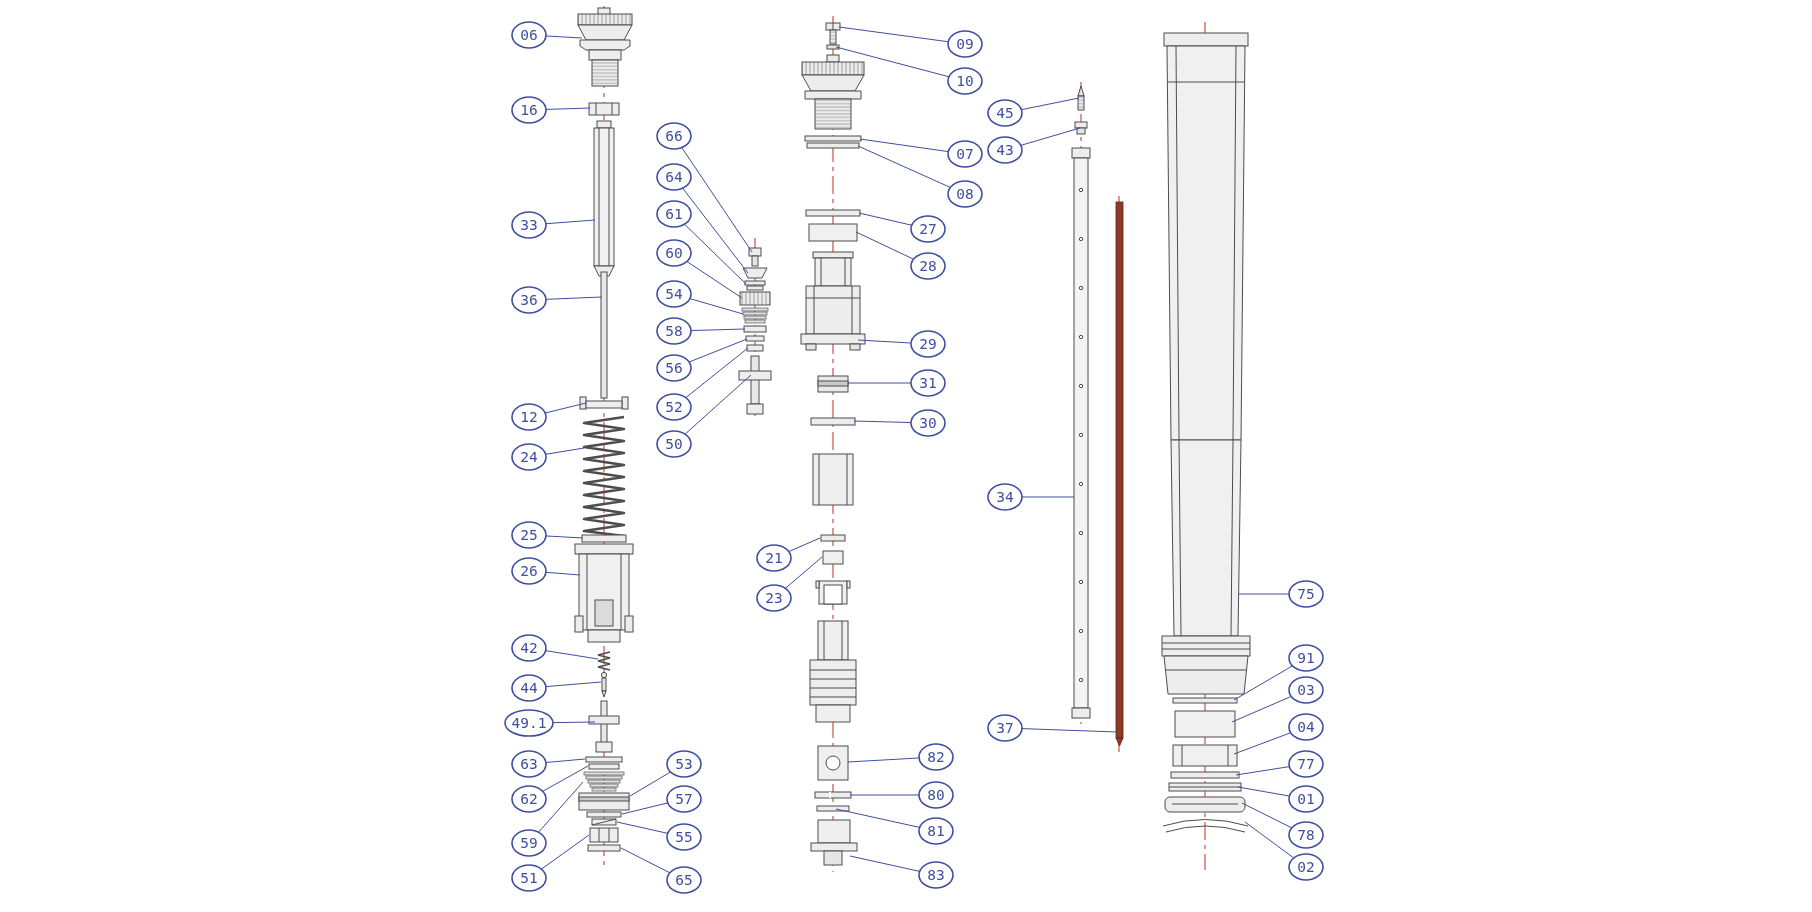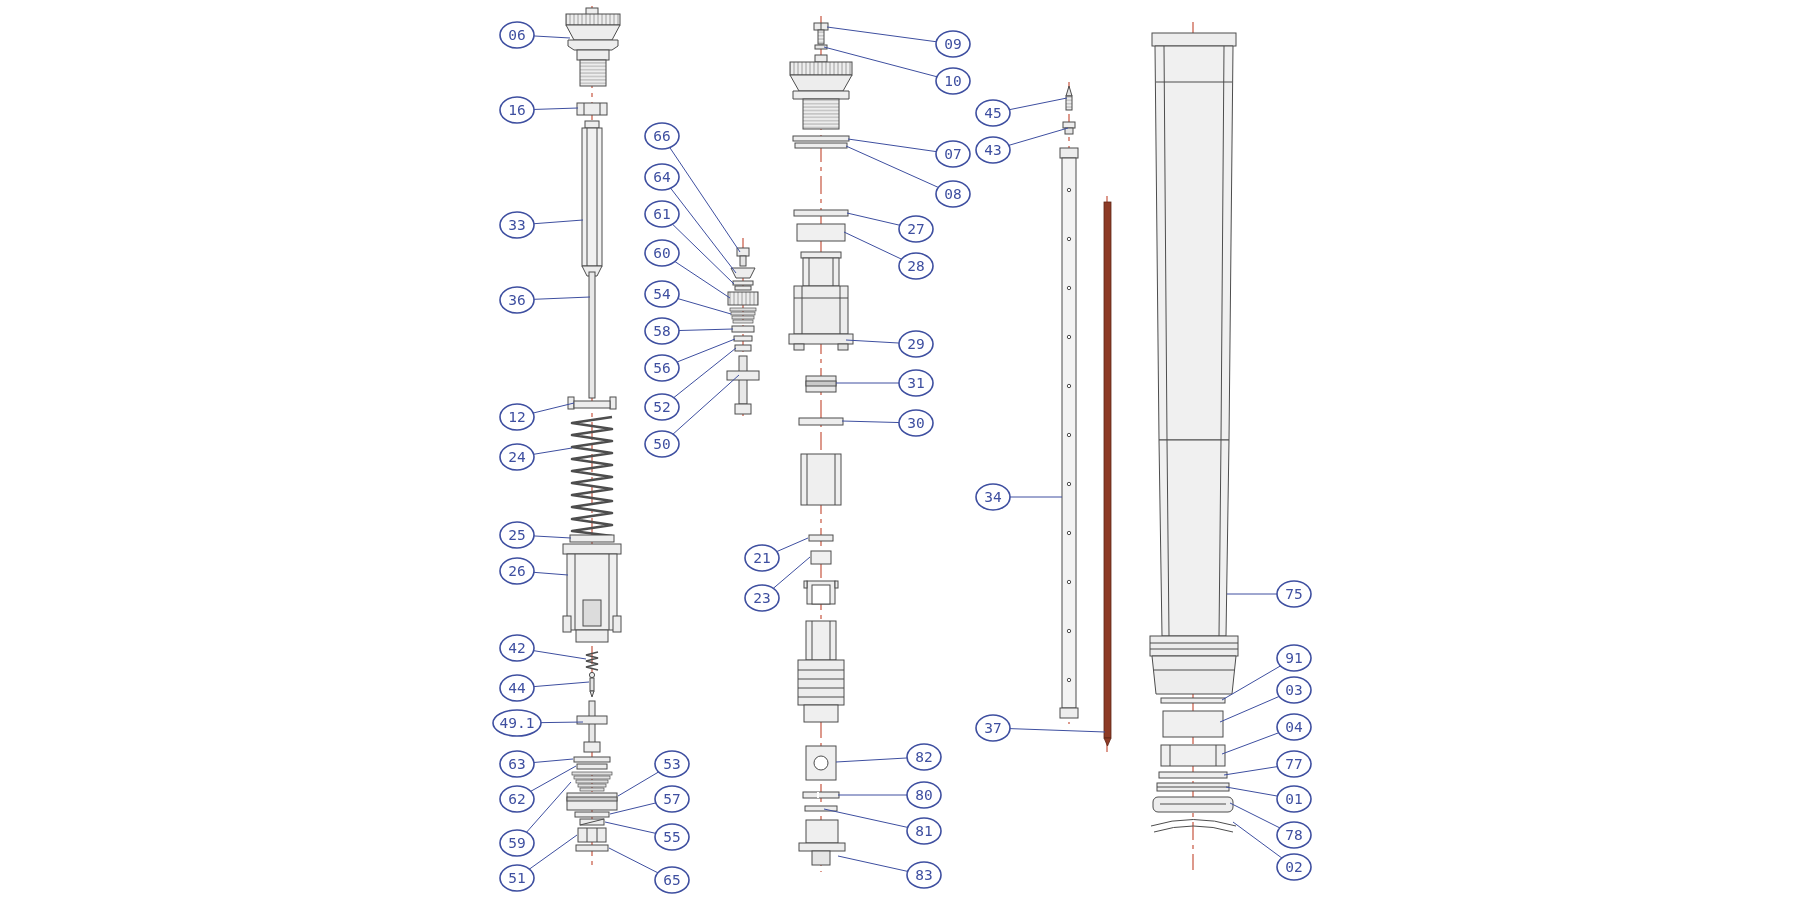--- a/index.html
+++ b/index.html
@@ -1,17 +1,17 @@
 <!DOCTYPE html>
 <html><head>
 <meta charset="utf-8">
 <style>
   html,body{margin:0;padding:0;background:#ffffff;}
   .stage{position:relative;width:1521px;height:912px;background:#ffffff;overflow:hidden;
-         font-family:"DejaVu Sans Mono", monospace;}
+         font-family:"DejaVu Sans Mono", monospace;padding-left:12px;}
   svg{display:block;}
   .callout-text{font-family:"DejaVu Sans Mono", monospace;font-size:14.5px;font-weight:500;}
 </style>
 </head>
 <body>
 
 <div class="stage">
 <svg width="1812" height="912" viewBox="0 0 1812 912">
   <defs>
     <pattern id="threads" width="6" height="3.4" patternUnits="userSpaceOnUse">

